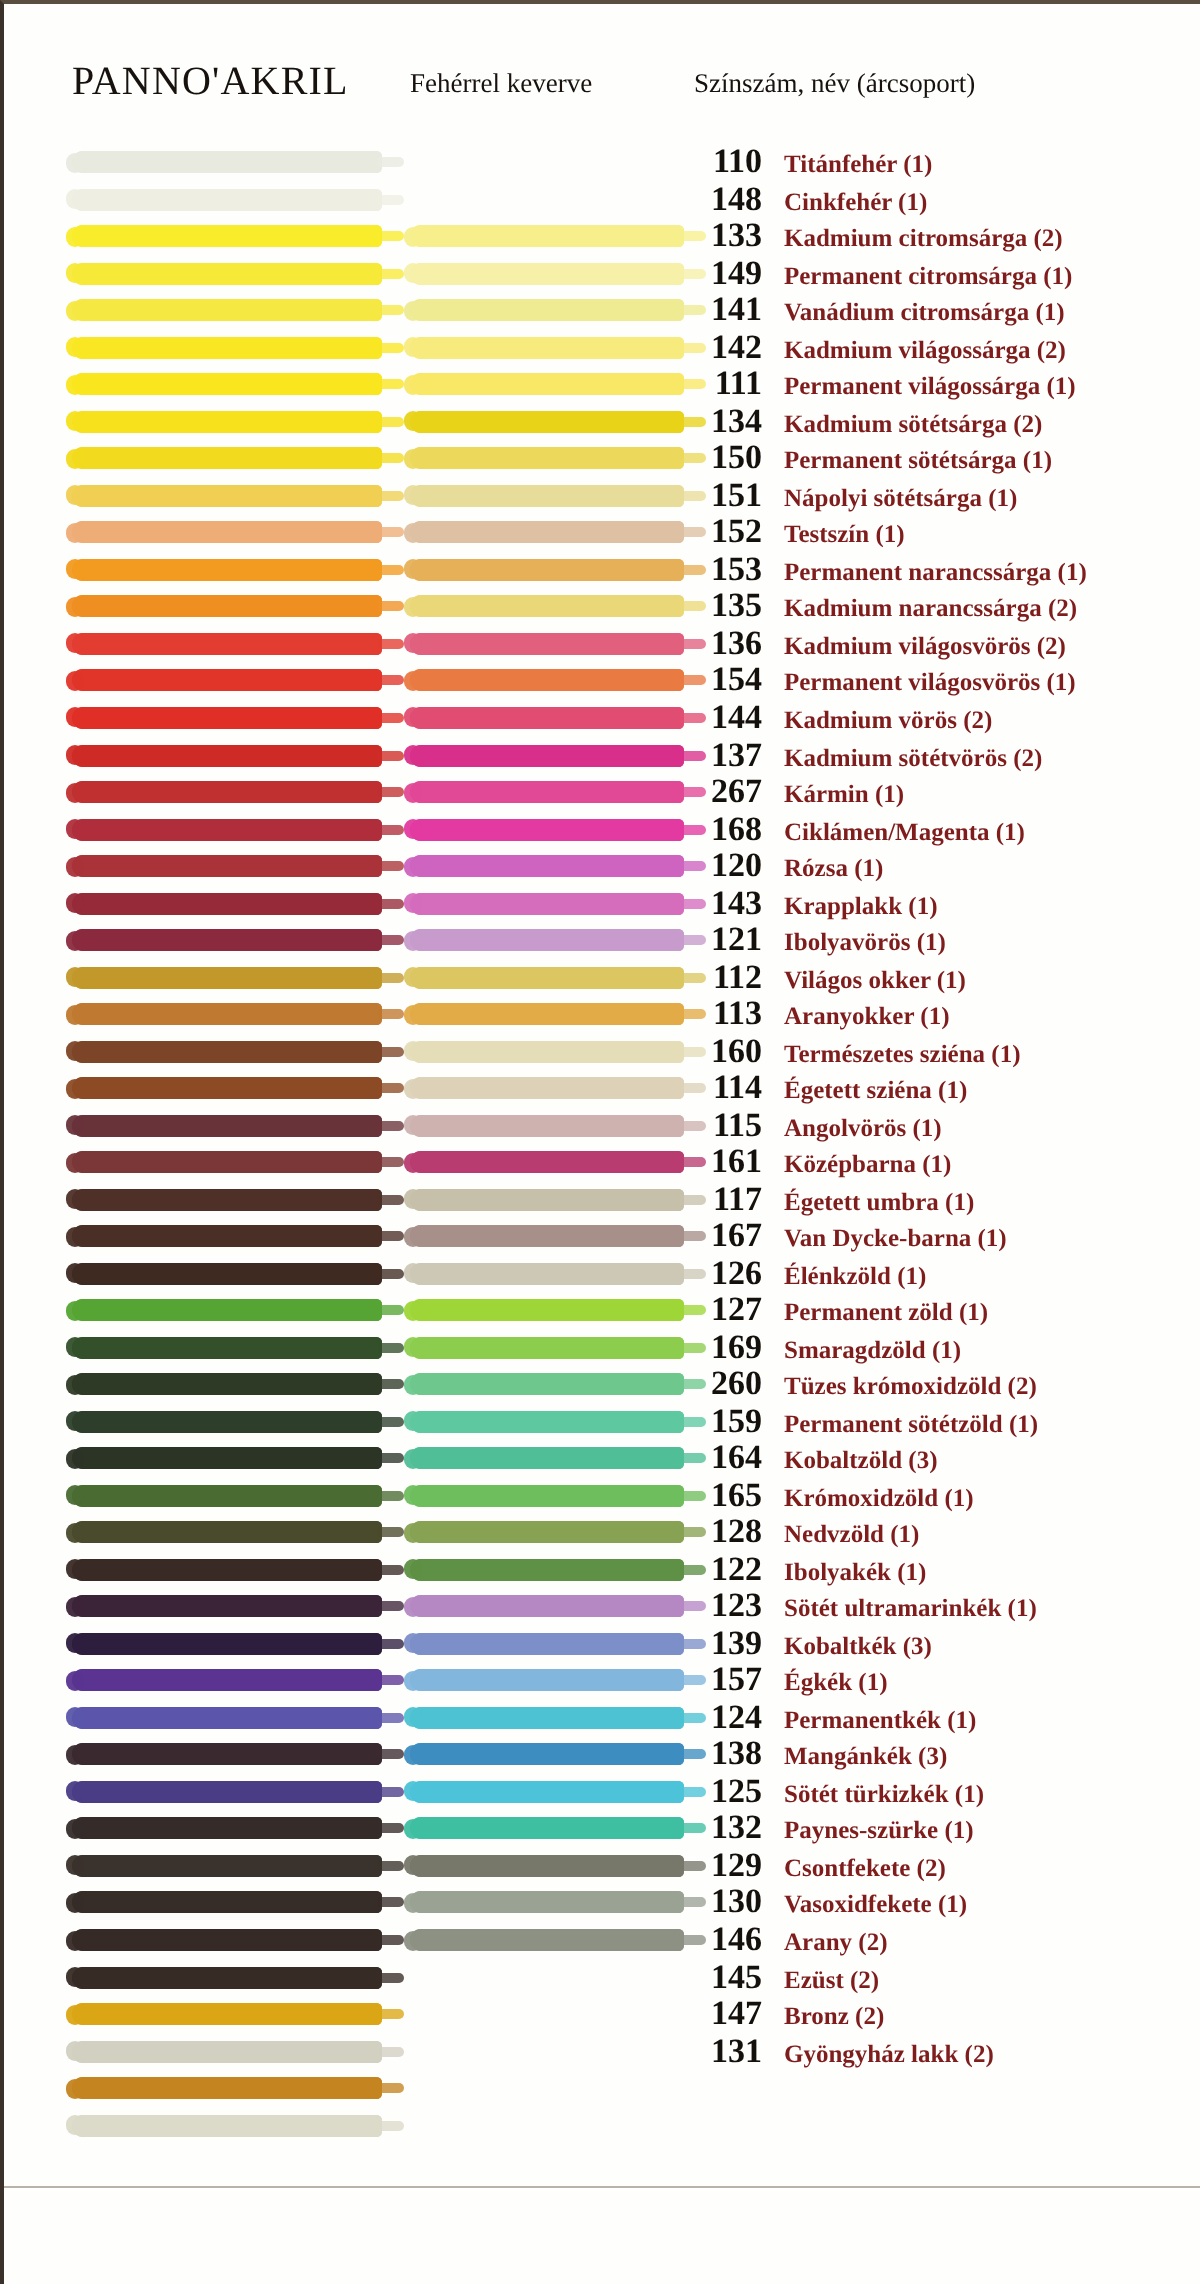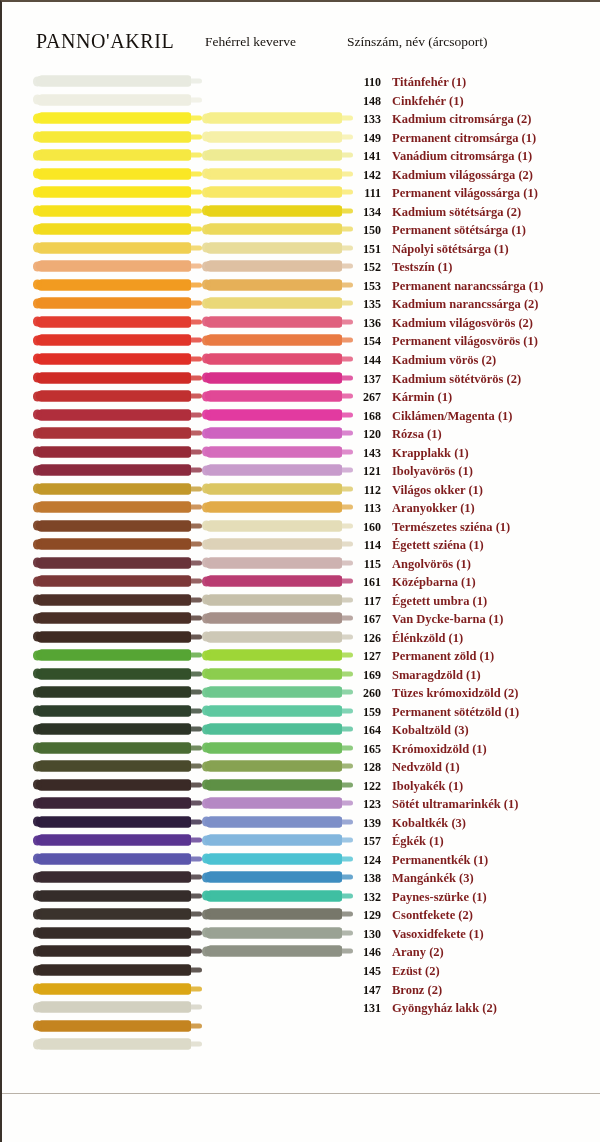--- a/index.html
+++ b/index.html
@@ -67,21 +67,21 @@
     content:"";position:absolute;left:-3px;top:.5px;
     width:9px;height:10px;border-radius:5px;
     background:inherit;opacity:.95;
   }
   .meta{
     position:absolute;left:345px;top:50%;transform:translateY(-50%);
     white-space:nowrap;line-height:1;
   }
   .code{
     display:inline-block;width:34px;
-    font-size:12px;font-weight:bold;color:#14100c;
+    font-size:17px;font-weight:bold;color:#14100c;
     text-align:right;
   }
   .nm{
     margin-left:11px;
     font-size:12.5px;font-weight:bold;color:#7f1d1d;
   }
 </style>
 </head>
 <body>
 
@@ -478,20 +478,29 @@
       <div class="row">
         <div class="sw sw-base" style="background: rgb(58, 42, 48);">
           <i></i>
         </div>
         <div class="sw sw-tint" style="background: rgb(62, 141, 192);">
           <i></i>
         </div>
         <div class="meta"><span class="code">138</span><span class="nm">Mangánkék (3)</span></div>
       </div>
       <div class="row">
+        <div class="sw sw-base" style="background: rgb(75, 60, 134);">
+          <i></i>
+        </div>
+        <div class="sw sw-tint" style="background: rgb(76, 195, 216);">
+          <i></i>
+        </div>
+        <div class="meta"><span class="code">125</span><span class="nm">Sötét türkizkék (1)</span></div>
+      </div>
+      <div class="row">
         <div class="sw sw-base" style="background: rgb(53, 44, 42);">
           <i></i>
         </div>
         <div class="sw sw-tint" style="background: rgb(63, 191, 162);">
           <i></i>
         </div>
         <div class="meta"><span class="code">132</span><span class="nm">Paynes-szürke (1)</span></div>
       </div>
       <div class="row">
         <div class="sw sw-base" style="background: rgb(58, 50, 44);">

